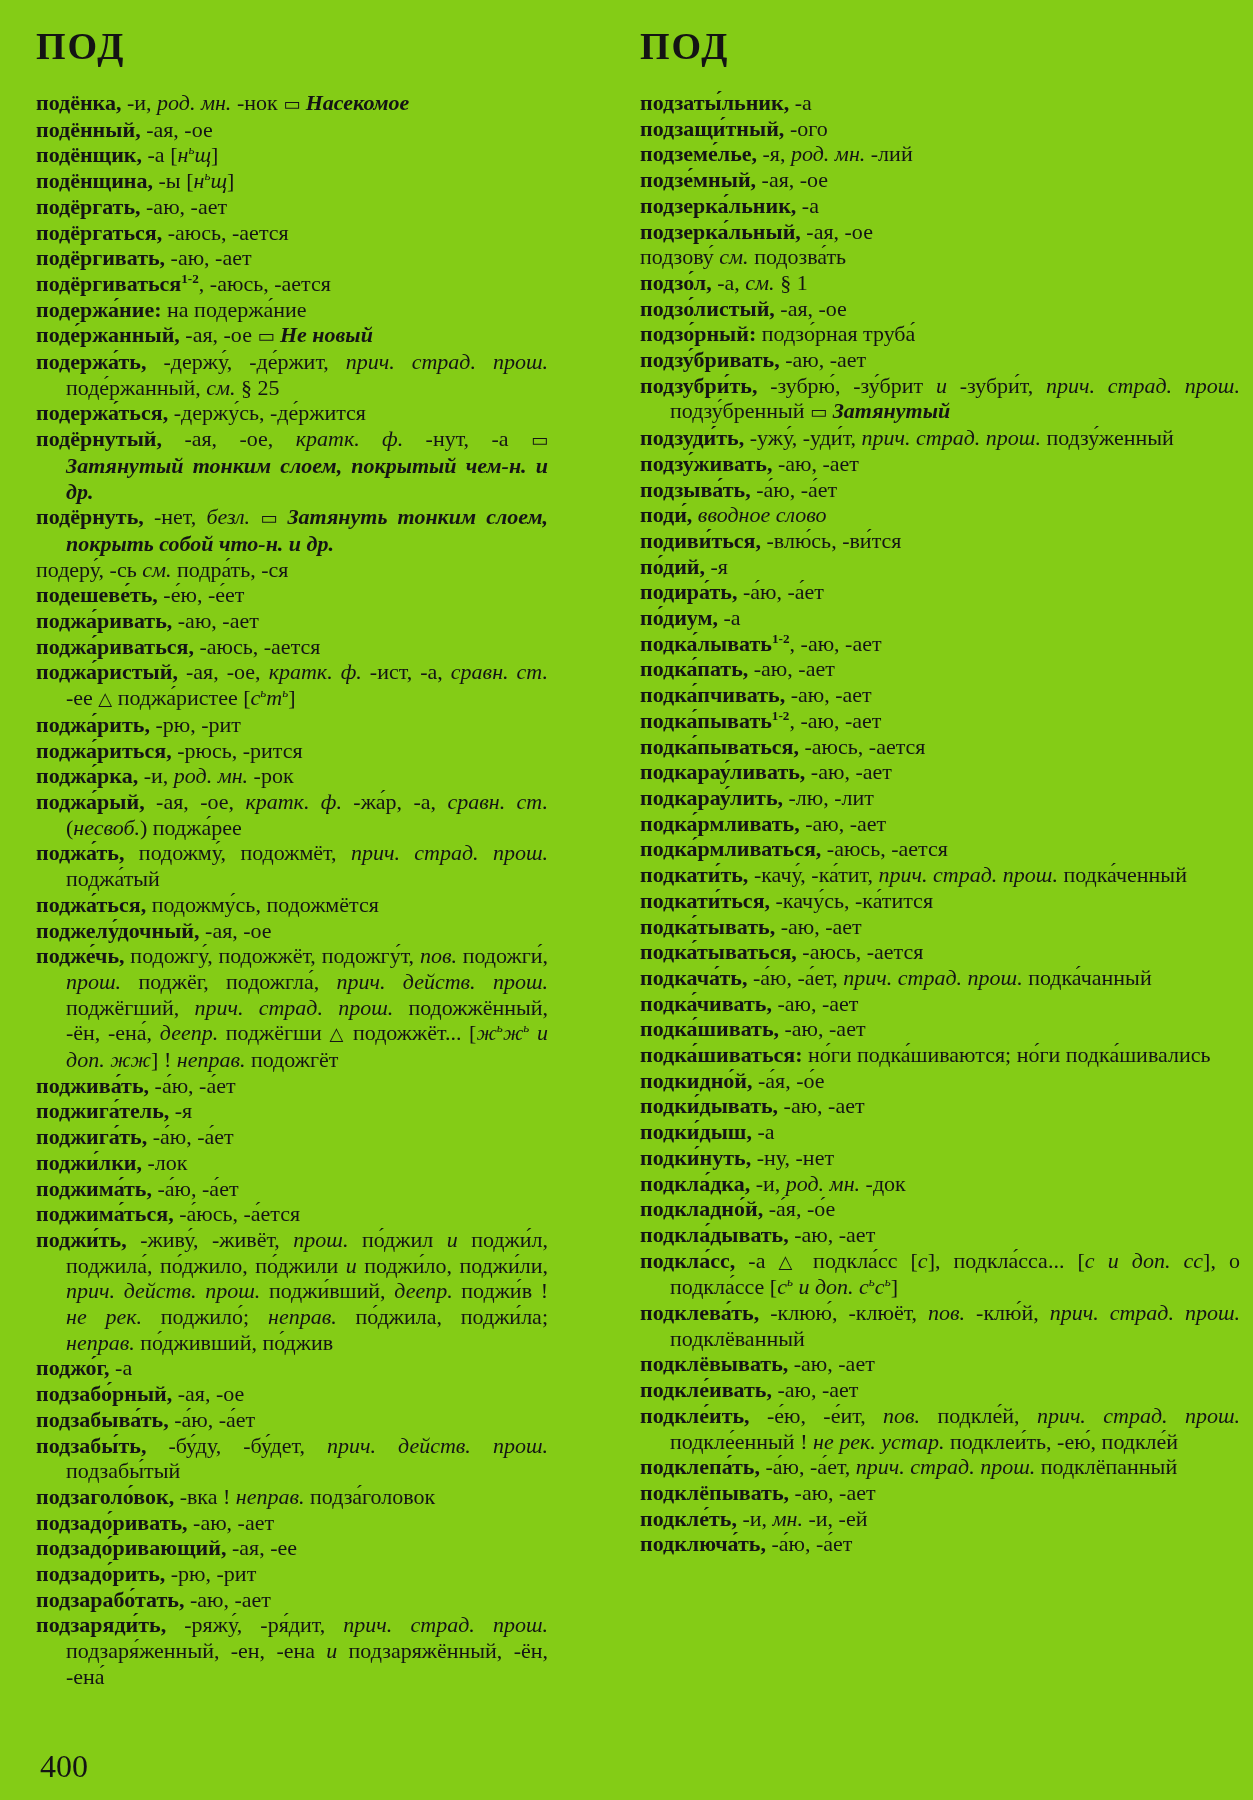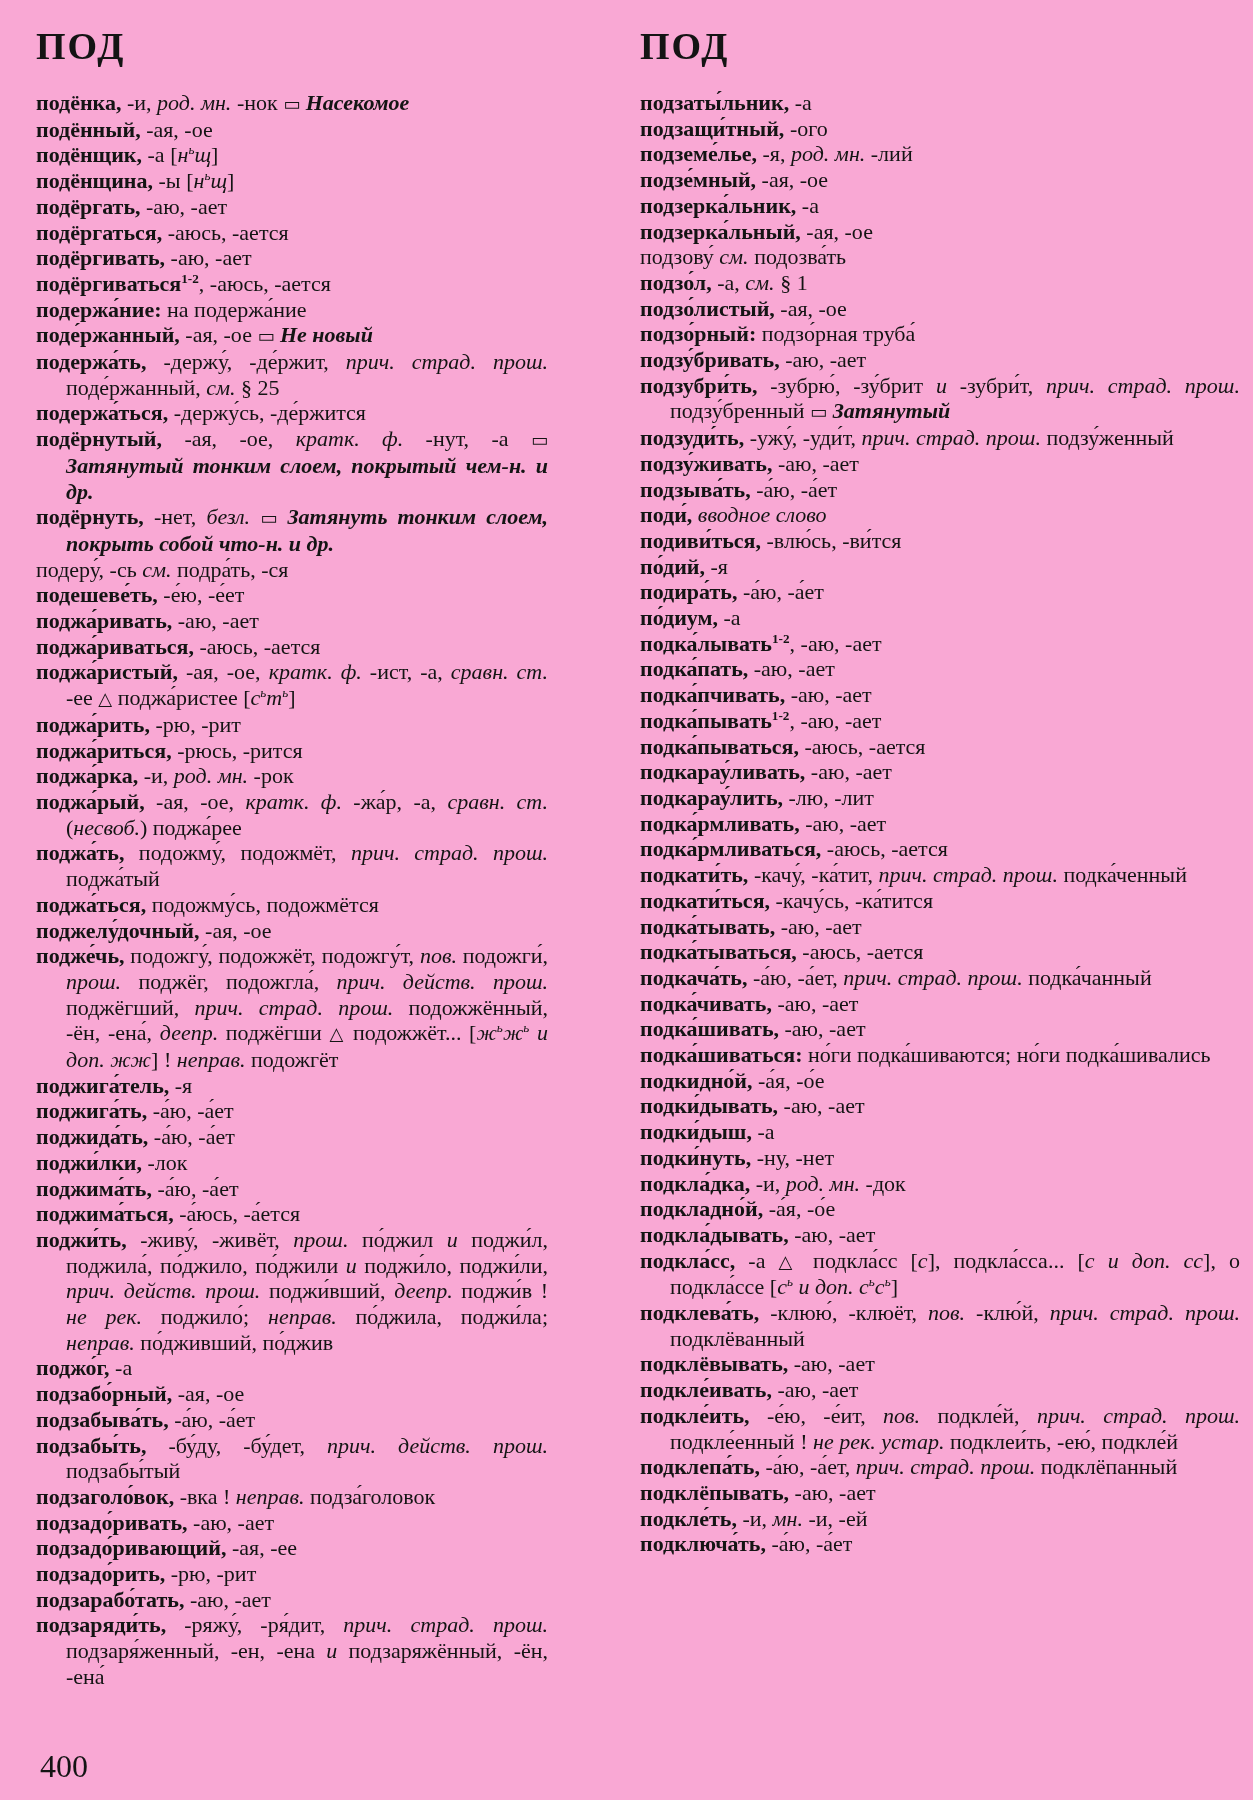--- a/index.html
+++ b/index.html
@@ -1,18 +1,18 @@
 <!DOCTYPE html>
 <html><head>
 <meta charset="utf-8">
 <style>
   html,body{margin:0;padding:0;background:#ffffff;}
   body{width:1253px;height:1800px;position:relative;color:#141414;
        font-family:"Liberation Serif",serif;}
-  .page{position:absolute;inset:0;background:#f9a8d4;overflow:hidden;}
+  .page{position:absolute;inset:0;background:#84cc16;overflow:hidden;}
   .col{position:absolute;top:26px;}
   .col-left{left:36px;width:512px;}
   .col-right{left:640px;width:600px;}
   .running-head{font-weight:bold;font-size:38px;line-height:40px;
        letter-spacing:2px;margin:0 0 24px 0;}
   .entries{font-size:22px;line-height:25.7px;text-align:justify;}
   .entry{margin:0;padding-left:30px;text-indent:-30px;}
   .s-b{font-weight:bold;}
   .s-r{font-weight:normal;}
   .s-i{font-style:italic;}
@@ -50,23 +50,23 @@
         <p class="entry"><span class="s-b">поджа́риваться,</span><span class="s-r"> -аюсь, -ается</span></p>
         <p class="entry"><span class="s-b">поджа́ристый,</span><span class="s-r"> -ая, -ое, </span><span class="s-i">кратк. ф.</span><span class="s-r"> -ист, -а, </span><span class="s-i">сравн. ст.</span><span class="s-r"> -ее </span><span class="s-sym">△</span><span class="s-r"> поджа́ристее [</span><span class="s-i">с</span><span class="s-isup">ь</span><span class="s-i">т</span><span class="s-isup">ь</span><span class="s-r">]</span></p>
         <p class="entry"><span class="s-b">поджа́рить,</span><span class="s-r"> -рю, -рит</span></p>
         <p class="entry"><span class="s-b">поджа́риться,</span><span class="s-r"> -рюсь, -рится</span></p>
         <p class="entry"><span class="s-b">поджа́рка,</span><span class="s-r"> -и, </span><span class="s-i">род. мн.</span><span class="s-r"> -рок</span></p>
         <p class="entry"><span class="s-b">поджа́рый,</span><span class="s-r"> -ая, -ое, </span><span class="s-i">кратк. ф.</span><span class="s-r"> -жа́р, -а, </span><span class="s-i">сравн. ст.</span><span class="s-r"> (</span><span class="s-i">несвоб.</span><span class="s-r">) поджа́рее</span></p>
         <p class="entry"><span class="s-b">поджа́ть,</span><span class="s-r"> подожму́, подожмёт, </span><span class="s-i">прич. страд. прош.</span><span class="s-r"> поджа́тый</span></p>
         <p class="entry"><span class="s-b">поджа́ться,</span><span class="s-r"> подожму́сь, подожмётся</span></p>
         <p class="entry"><span class="s-b">поджелу́дочный,</span><span class="s-r"> -ая, -ое</span></p>
         <p class="entry"><span class="s-b">подже́чь,</span><span class="s-r"> подожгу́, подожжёт, подожгу́т, </span><span class="s-i">пов.</span><span class="s-r"> подожги́, </span><span class="s-i">прош.</span><span class="s-r"> поджёг, подожгла́, </span><span class="s-i">прич. действ. прош.</span><span class="s-r"> поджёгший, </span><span class="s-i">прич. страд. прош.</span><span class="s-r"> подожжённый, -ён, -ена́, </span><span class="s-i">деепр.</span><span class="s-r"> поджёгши </span><span class="s-sym">△</span><span class="s-r"> подожжёт... [</span><span class="s-i">ж</span><span class="s-isup">ь</span><span class="s-i">ж</span><span class="s-isup">ь</span><span class="s-r"> </span><span class="s-i">и доп.</span><span class="s-r"> </span><span class="s-i">жж</span><span class="s-r">] ! </span><span class="s-i">неправ.</span><span class="s-r"> подожгёт</span></p>
+        <p class="entry"><span class="s-b">поджива́ть,</span><span class="s-r"> -а́ю, -а́ет</span></p>
         <p class="entry"><span class="s-b">поджига́тель,</span><span class="s-r"> -я</span></p>
         <p class="entry"><span class="s-b">поджига́ть,</span><span class="s-r"> -а́ю, -а́ет</span></p>
-        <p class="entry"><span class="s-b">поджида́ть,</span><span class="s-r"> -а́ю, -а́ет</span></p>
         <p class="entry"><span class="s-b">поджи́лки,</span><span class="s-r"> -лок</span></p>
         <p class="entry"><span class="s-b">поджима́ть,</span><span class="s-r"> -а́ю, -а́ет</span></p>
         <p class="entry"><span class="s-b">поджима́ться,</span><span class="s-r"> -а́юсь, -а́ется</span></p>
         <p class="entry"><span class="s-b">поджи́ть,</span><span class="s-r"> -живу́, -живёт, </span><span class="s-i">прош.</span><span class="s-r"> по́джил </span><span class="s-i">и</span><span class="s-r"> поджи́л, поджила́, по́джило, по́джили </span><span class="s-i">и</span><span class="s-r"> поджи́ло, поджи́ли, </span><span class="s-i">прич. действ. прош.</span><span class="s-r"> поджи́вший, </span><span class="s-i">деепр.</span><span class="s-r"> поджи́в ! </span><span class="s-i">не рек.</span><span class="s-r"> поджило́; </span><span class="s-i">неправ.</span><span class="s-r"> по́джила, поджи́ла; </span><span class="s-i">неправ.</span><span class="s-r"> по́дживший, по́джив</span></p>
         <p class="entry"><span class="s-b">поджо́г,</span><span class="s-r"> -а</span></p>
         <p class="entry"><span class="s-b">подзабо́рный,</span><span class="s-r"> -ая, -ое</span></p>
         <p class="entry"><span class="s-b">подзабыва́ть,</span><span class="s-r"> -а́ю, -а́ет</span></p>
         <p class="entry"><span class="s-b">подзабы́ть,</span><span class="s-r"> -бу́ду, -бу́дет, </span><span class="s-i">прич. действ. прош.</span><span class="s-r"> подзабы́тый</span></p>
         <p class="entry"><span class="s-b">подзаголо́вок,</span><span class="s-r"> -вка ! </span><span class="s-i">неправ.</span><span class="s-r"> подза́головок</span></p>
         <p class="entry"><span class="s-b">подзадо́ривать,</span><span class="s-r"> -аю, -ает</span></p>

